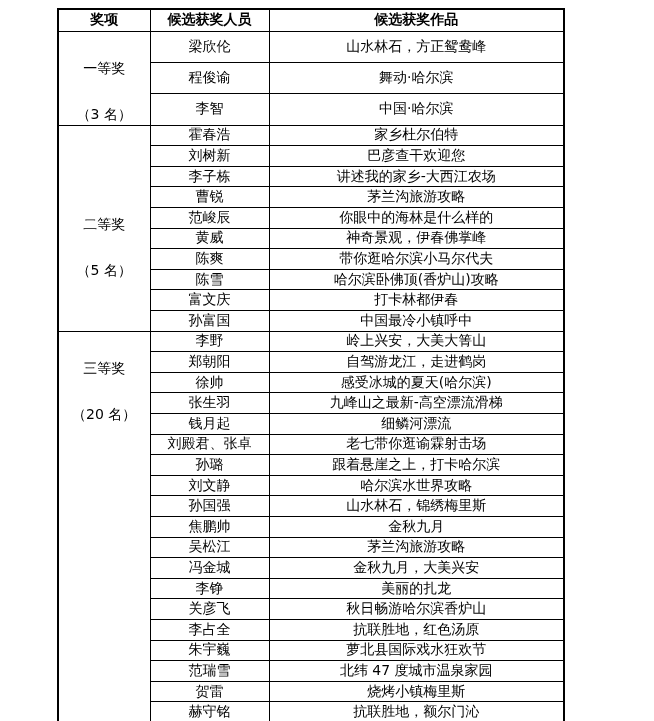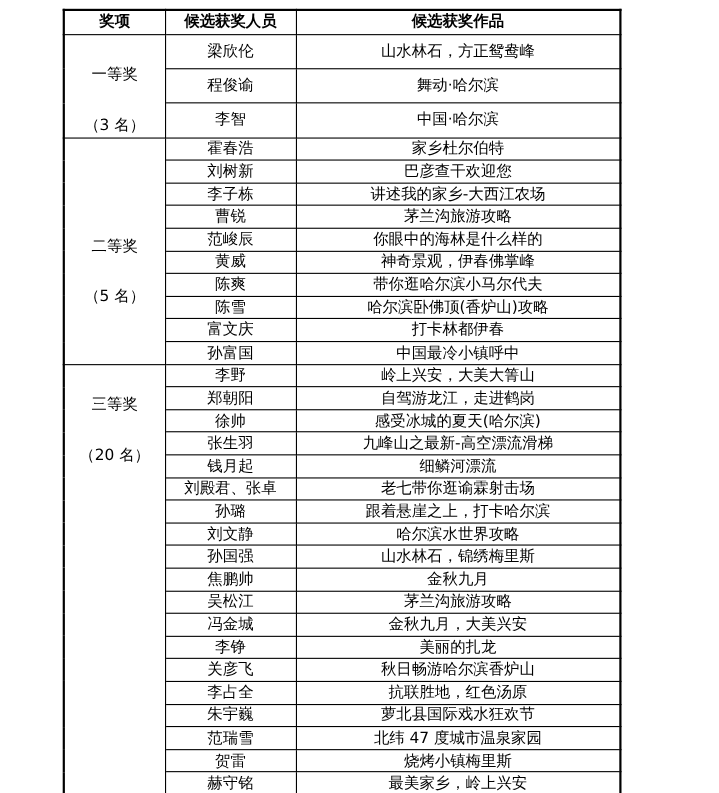--- a/index.html
+++ b/index.html
@@ -197,21 +197,21 @@
         <tr>
           <td>范瑞雪</td>
           <td>北纬 47 度城市温泉家园</td>
         </tr>
         <tr>
           <td>贺雷</td>
           <td>烧烤小镇梅里斯</td>
         </tr>
         <tr>
           <td>赫守铭</td>
-          <td>最美家乡，岭上兴安</td>
+          <td>抗联胜地，额尔门沁</td>
         </tr>
         <tr>
           <td>黄晓燕</td>
           <td>我在黑龙江等你(伊春)</td>
         </tr>
       </tbody>
   </table>
 </div>
 
 </body></html>

